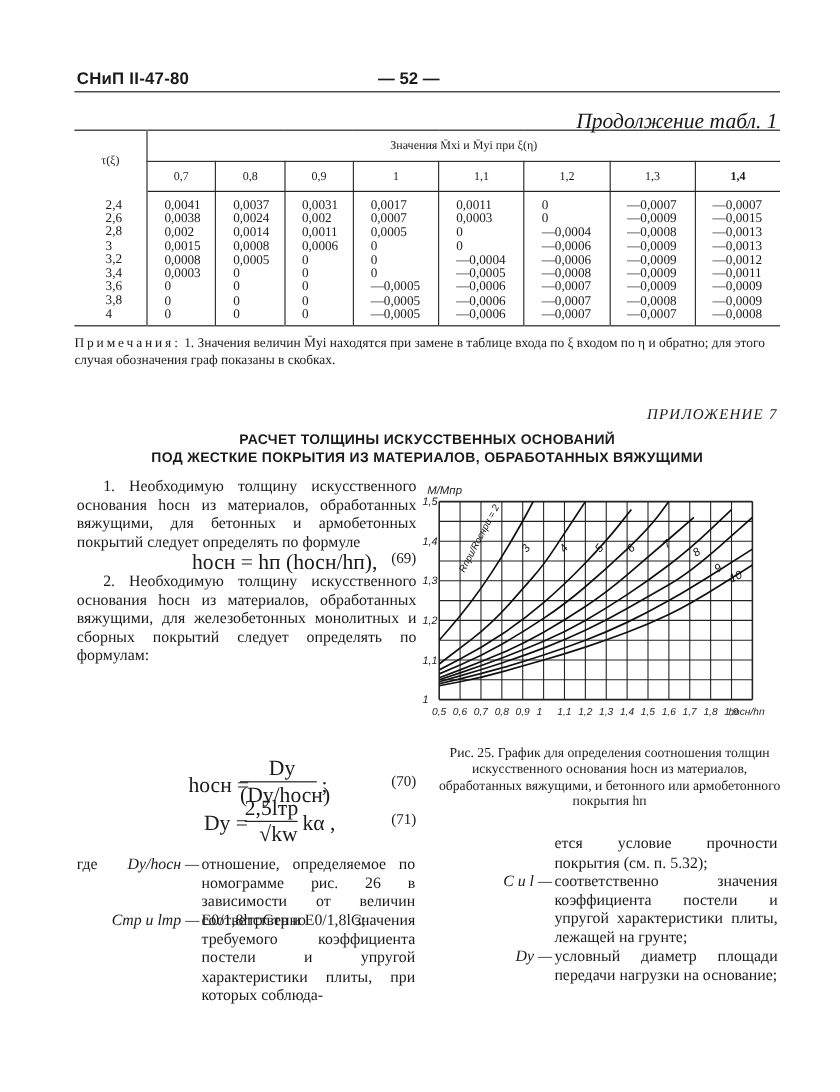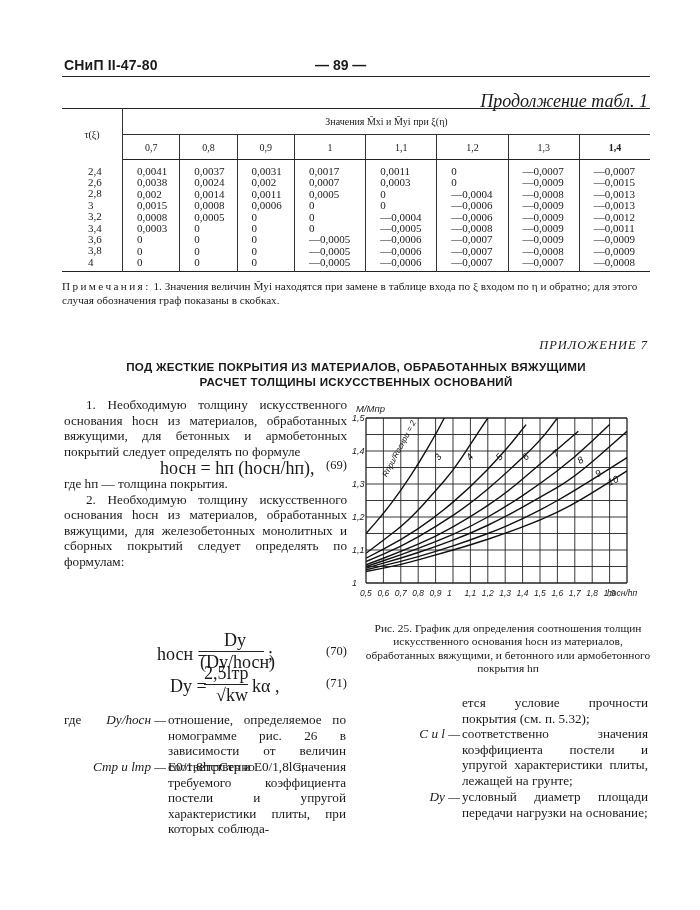--- a/index.html
+++ b/index.html
@@ -40,21 +40,21 @@
   .def-term { position:absolute; text-align:right; font-style:italic; }
   .def-text { position:absolute; text-align:justify; }
 
   .caption { left:364px; top:622px; width:288px; font-size:11.4px; line-height:13.4px; text-align:center; }
   .chart { left:340px; top:398px; }
 </style>
 </head>
 <body>
 
 <div class="abs hdr-left">СНиП II-47-80</div>
-<div class="abs hdr-page">— 89 —</div>
+<div class="abs hdr-page">— 52 —</div>
 <div class="abs hdr-rule"></div>
 <div class="abs cont">Продолжение табл. 1</div>
 
 <div class="abs tbl">
   <table>
     <thead>
       <tr>
         <th class="c-left" rowspan="2">τ(ξ)</th>
         <th colspan="8" class="grp">Значения M̄xi и M̄yi при ξ(η)</th>
       </tr>
@@ -174,31 +174,30 @@
     </tbody>
   </table>
 </div>
 
 <div class="abs notes">
   <div><span class="spaced">Примечания:</span> <span>1. Значения величин M̄yi находятся при замене в таблице входа по ξ входом по η и обратно; для этого случая обозначения граф показаны в скобках.</span></div>
 </div>
 
 <div class="abs appx">ПРИЛОЖЕНИЕ 7</div>
 <div class="abs title">
+  <div>РАСЧЕТ ТОЛЩИНЫ ИСКУССТВЕННЫХ ОСНОВАНИЙ</div>
   <div>ПОД ЖЕСТКИЕ ПОКРЫТИЯ ИЗ МАТЕРИАЛОВ, ОБРАБОТАННЫХ ВЯЖУЩИМИ</div>
-  <div>РАСЧЕТ ТОЛЩИНЫ ИСКУССТВЕННЫХ ОСНОВАНИЙ</div>
 </div>
 
 <div class="abs col1" style="top:397px;">
   <p class="p">1. Необходимую толщину искусственного основания hосн из материалов, обработанных вяжущими, для бетонных и армобетонных покрытий следует определять по формуле</p>
 </div>
 <div class="formula" style="left:160px; top:458px;">hосн = hп (hосн/hп),</div>
 <div class="fnum" style="left:326px; top:458px;">(69)</div>
 <div class="abs col1" style="top:476px;">
-  <p style="margin:0">где hп — толщина покрытия.</p>
   <p class="p">2. Необходимую толщину искусственного основания hосн из материалов, обработанных вяжущими, для железобетонных монолитных и сборных покрытий следует определять по формулам:</p>
 </div>
 
 <div class="formula" style="left:157px; top:644px;">hосн =</div>
 <div class="formula" style="left:200px; top:630px; width:64px; text-align:left;">
   <div style="border-bottom:1px solid #222; padding-left:24px;">Dу</div>
   <div>(Dу/hосн)</div>
 </div>
 <div class="formula" style="left:268px; top:644px;">;</div>
 <div class="fnum" style="left:326px; top:644px;">(70)</div>

